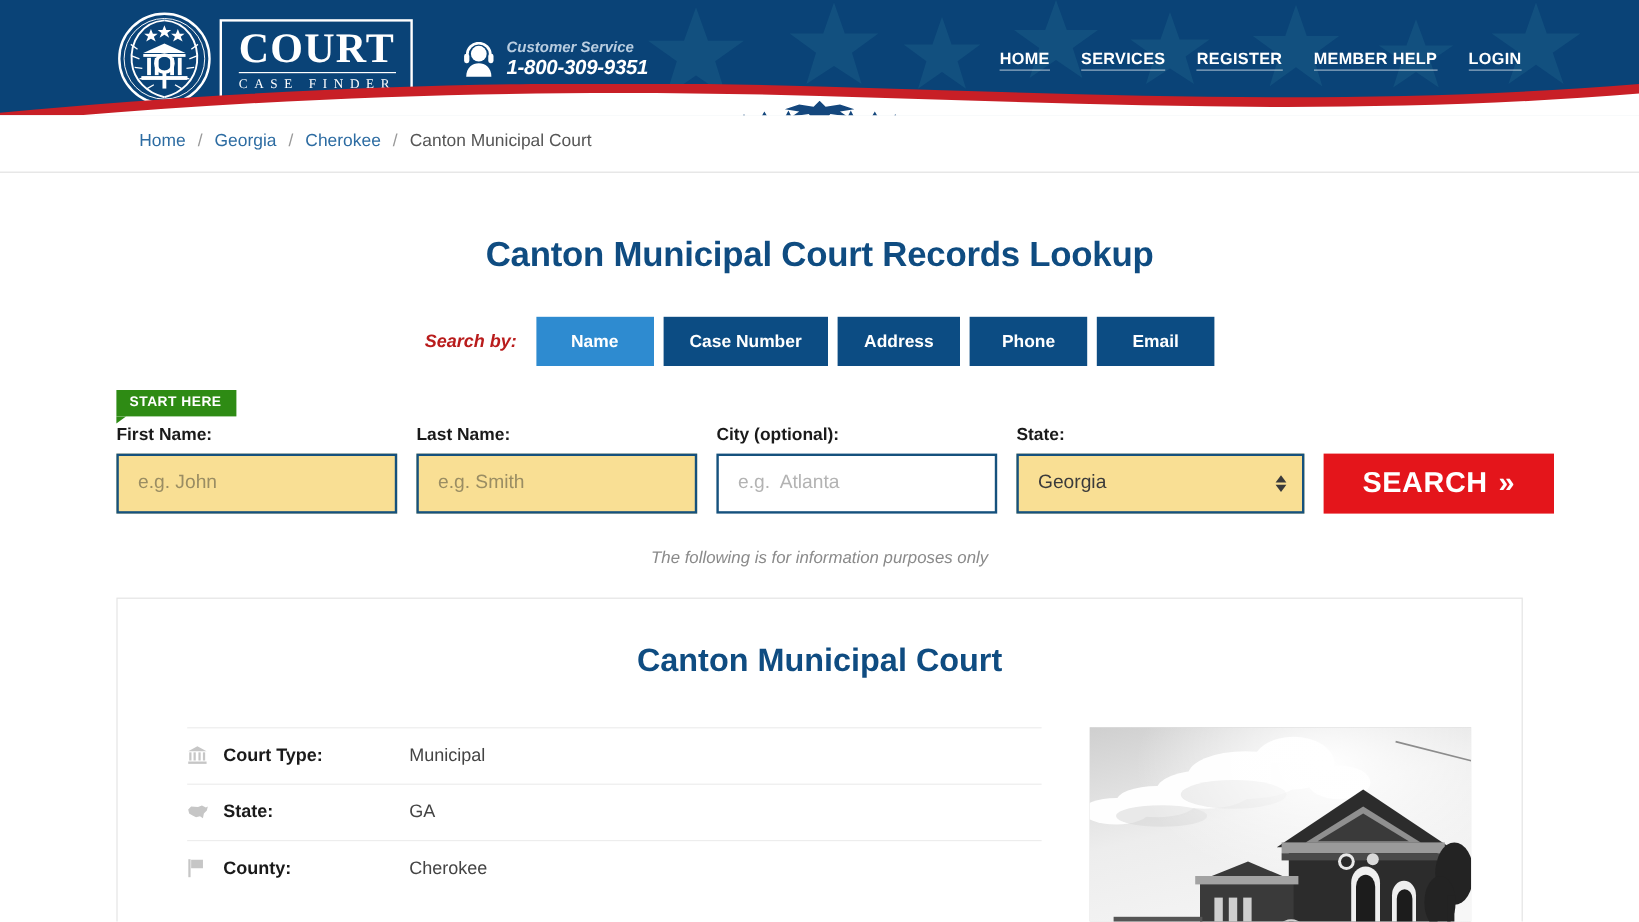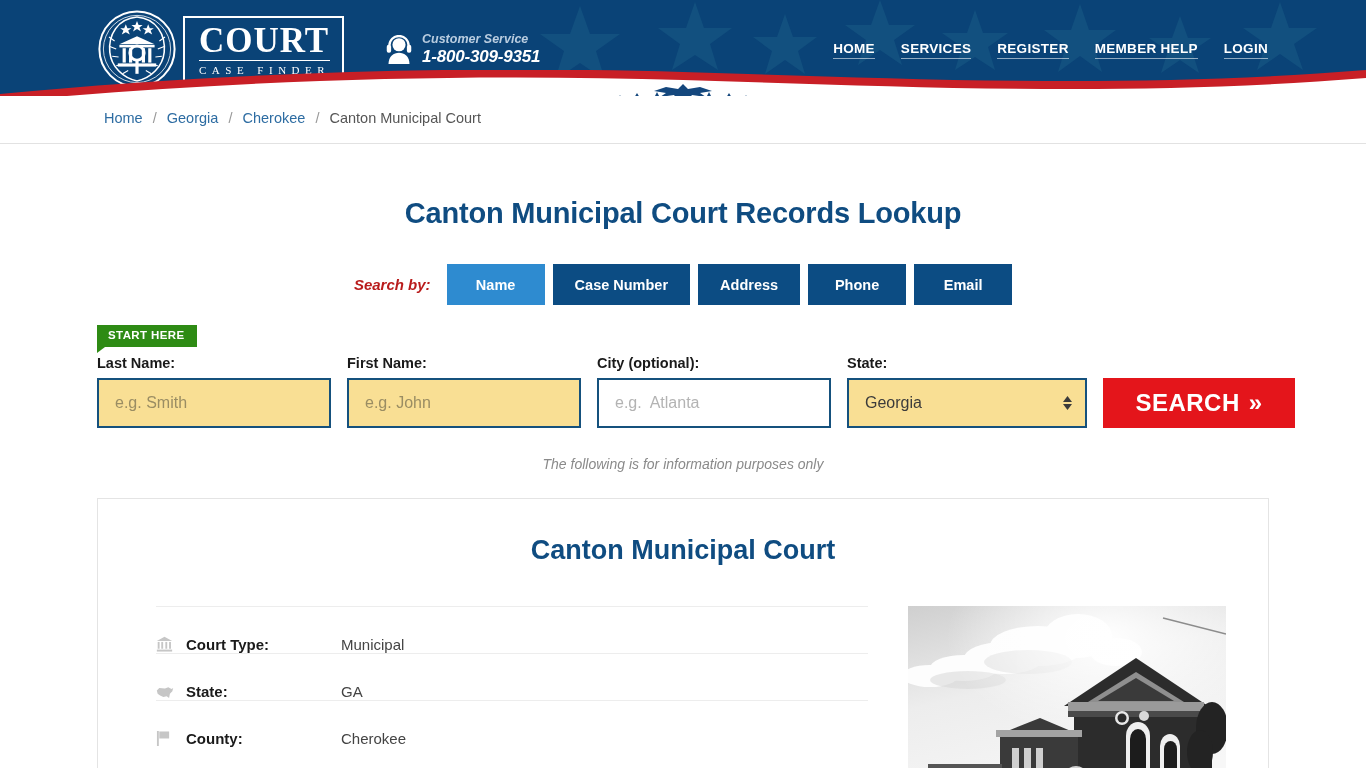--- a/index.html
+++ b/index.html
@@ -117,21 +117,21 @@
   
   .crumb-bar {
     position: relative;
     width: 1366px;
     height: 48px;
     background: #ffffff;
     border-bottom: 1px solid #e2e2e2;
   }
   .crumb {
     position: absolute;
-    left: 104px; top: 14px;
+    left: 116px; top: 14px;
     font-size: 14.5px;
     color: #555555;
   }
   .crumb a {
     color: #2d6ca2;
     text-decoration: none;
   }
   .crumb .sep { color: #999999; margin: 0 6px; }
   .crumb .cur { color: #555555; }
 
@@ -296,21 +296,21 @@
     margin: 0 0 40px 0;
   }
   .card-body {
     display: flex;
     padding: 0 42px 0 58px;
     gap: 40px;
   }
   .detail-table { flex: 1; max-width: 760px; }
   .detail-row {
     display: flex;
-    align-items: flex-end;
+    align-items: center;
     height: 47px;
     border-top: 1px solid #ededed;
   }
   .detail-row:first-child { border-top: 1px solid #ededed; }
   .detail-icon {
     width: 30px;
     flex: none;
     color: #c6c6c6;
     display: flex;
     align-items: center;
@@ -445,28 +445,28 @@
     <button class="tab">Case Number</button>
     <button class="tab">Address</button>
     <button class="tab">Phone</button>
     <button class="tab">Email</button>
   </div>
 
   <div class="form-zone">
     <div class="start-here">START HERE</div>
 
     <div class="form-row">
+      <div class="field f-first">
+        <label class="field-label">First Name:</label>
+        <input type="text" placeholder="e.g. John" style="">
+      </div>
+
       <div class="field f-last">
         <label class="field-label">Last Name:</label>
         <input type="text" placeholder="e.g. Smith" style="">
-      </div>
-
-      <div class="field f-first">
-        <label class="field-label">First Name:</label>
-        <input type="text" placeholder="e.g. John" style="">
       </div>
 
       <div class="field f-city city">
         <label class="field-label">City (optional):</label>
         <input type="text" placeholder="e.g.  Atlanta" style="">
       </div>
 
       <div class="field f-state">
         <label class="field-label">State:</label>
         <div class="select-wrap">

